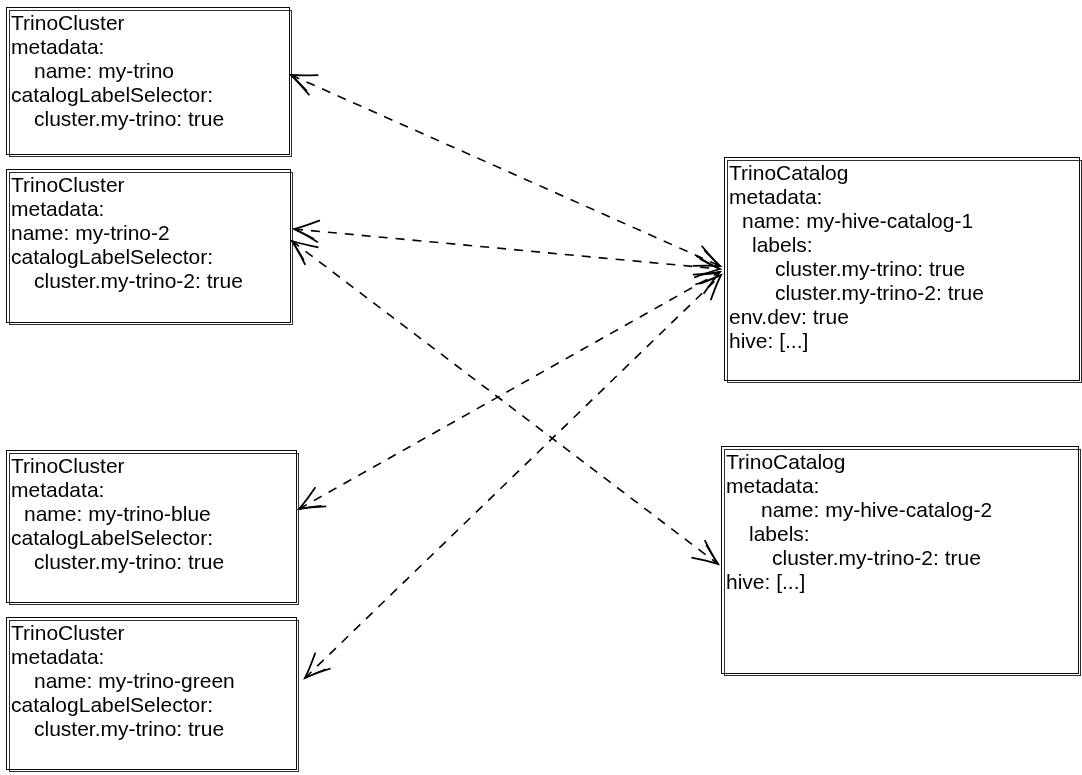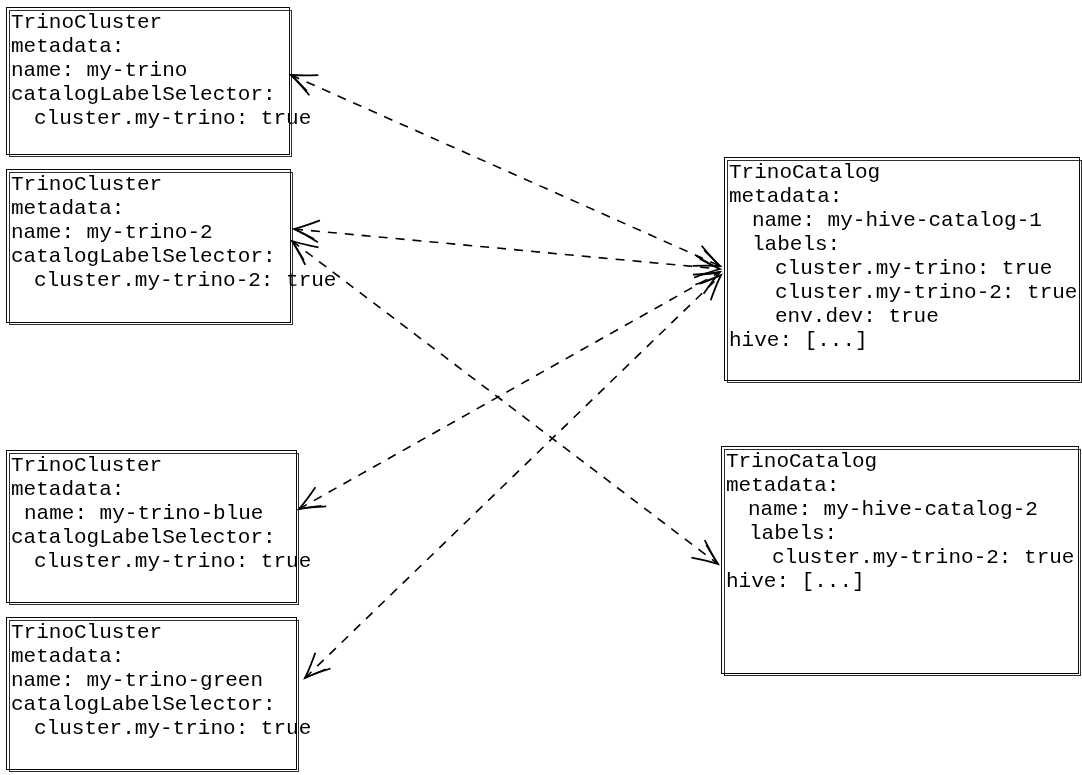--- a/index.html
+++ b/index.html
@@ -6,21 +6,21 @@
     margin: 0;
     padding: 0;
     background: #ffffff;
   }
   .canvas {
     position: relative;
     width: 1082px;
     height: 775px;
     background: #ffffff;
     overflow: hidden;
-    font-family: Liberation Mono, monospace;
+    font-family: Liberation Sans, sans-serif;
     color: #000000;
   }
   #connector-layer {
     position: absolute;
     left: 0;
     top: 0;
     width: 1082px;
     height: 775px;
     pointer-events: none;
   }
@@ -65,57 +65,57 @@
         <line x1="294" y1="229" x2="720" y2="269" stroke="#000000" stroke-width="1.6" stroke-dasharray="9 8" marker-end="url(#arrowhead)" marker-start="url(#arrowhead)"></line>
         <line x1="299" y1="509" x2="720" y2="272" stroke="#000000" stroke-width="1.6" stroke-dasharray="9 8" marker-end="url(#arrowhead)" marker-start="url(#arrowhead)"></line>
         <line x1="305" y1="678" x2="721" y2="275" stroke="#000000" stroke-width="1.6" stroke-dasharray="9 8" marker-end="url(#arrowhead)" marker-start="url(#arrowhead)"></line>
         <line x1="292" y1="241" x2="718" y2="564" stroke="#000000" stroke-width="1.6" stroke-dasharray="9 8" marker-end="url(#arrowhead)" marker-start="url(#arrowhead)"></line>
       </g>
   </svg>
   <div id="nodes">
       <div class="node" style="left: 6px; top: 7px; width: 284px; height: 148px;">
         <div class="line" style="padding-left: 0px;">TrinoCluster</div>
         <div class="line" style="padding-left: 0px;">metadata:</div>
-        <div class="line" style="">name: my-trino</div>
+        <div class="line" style="padding-left: 23px;">name: my-trino</div>
         <div class="line" style="padding-left: 0px;">catalogLabelSelector:</div>
         <div class="line" style="padding-left: 23px;">cluster.my-trino: true</div>
       </div>
       <div class="node" style="left: 6px; top: 169px; width: 285px; height: 154px;">
         <div class="line" style="padding-left: 0px;">TrinoCluster</div>
         <div class="line" style="padding-left: 0px;">metadata:</div>
         <div class="line" style="">name: my-trino-2</div>
         <div class="line" style="padding-left: 0px;">catalogLabelSelector:</div>
         <div class="line" style="padding-left: 23px;">cluster.my-trino-2: true</div>
       </div>
       <div class="node" style="left: 6px; top: 450px; width: 291px; height: 153px;">
         <div class="line" style="padding-left: 0px;">TrinoCluster</div>
         <div class="line" style="padding-left: 0px;">metadata:</div>
         <div class="line" style="padding-left: 13px;">name: my-trino-blue</div>
         <div class="line" style="padding-left: 0px;">catalogLabelSelector:</div>
         <div class="line" style="padding-left: 23px;">cluster.my-trino: true</div>
       </div>
       <div class="node" style="left: 6px; top: 617px; width: 291px; height: 153px;">
         <div class="line" style="padding-left: 0px;">TrinoCluster</div>
         <div class="line" style="padding-left: 0px;">metadata:</div>
-        <div class="line" style="">name: my-trino-green</div>
+        <div class="line" style="padding-left: 23px;">name: my-trino-green</div>
         <div class="line" style="padding-left: 0px;">catalogLabelSelector:</div>
         <div class="line" style="padding-left: 23px;">cluster.my-trino: true</div>
       </div>
       <div class="node" style="left: 724px; top: 157px; width: 356px; height: 224px;">
         <div class="line" style="padding-left: 0px;">TrinoCatalog</div>
         <div class="line" style="padding-left: 0px;">metadata:</div>
-        <div class="line" style="padding-left: 23px;">name: my-hive-catalog-1</div>
+        <div class="line" style="padding-left: 13px;">name: my-hive-catalog-1</div>
         <div class="line" style="padding-left: 23px;">labels:</div>
         <div class="line" style="padding-left: 46px;">cluster.my-trino: true</div>
         <div class="line" style="padding-left: 46px;">cluster.my-trino-2: true</div>
-        <div class="line" style="padding-left: 46px;">env.dev: true</div>
+        <div class="line" style="">env.dev: true</div>
         <div class="line" style="padding-left: 0px;">hive: [...]</div>
       </div>
       <div class="node" style="left: 721px; top: 446px; width: 358px; height: 228px;">
         <div class="line" style="padding-left: 0px;">TrinoCatalog</div>
         <div class="line" style="padding-left: 0px;">metadata:</div>
-        <div class="line" style="padding-left: 22px;">name: my-hive-catalog-2</div>
+        <div class="line" style="padding-left: 35px;">name: my-hive-catalog-2</div>
         <div class="line" style="padding-left: 23px;">labels:</div>
         <div class="line" style="padding-left: 46px;">cluster.my-trino-2: true</div>
         <div class="line" style="padding-left: 0px;">hive: [...]</div>
       </div>
     </div>
 </div>
 
 </body></html>

